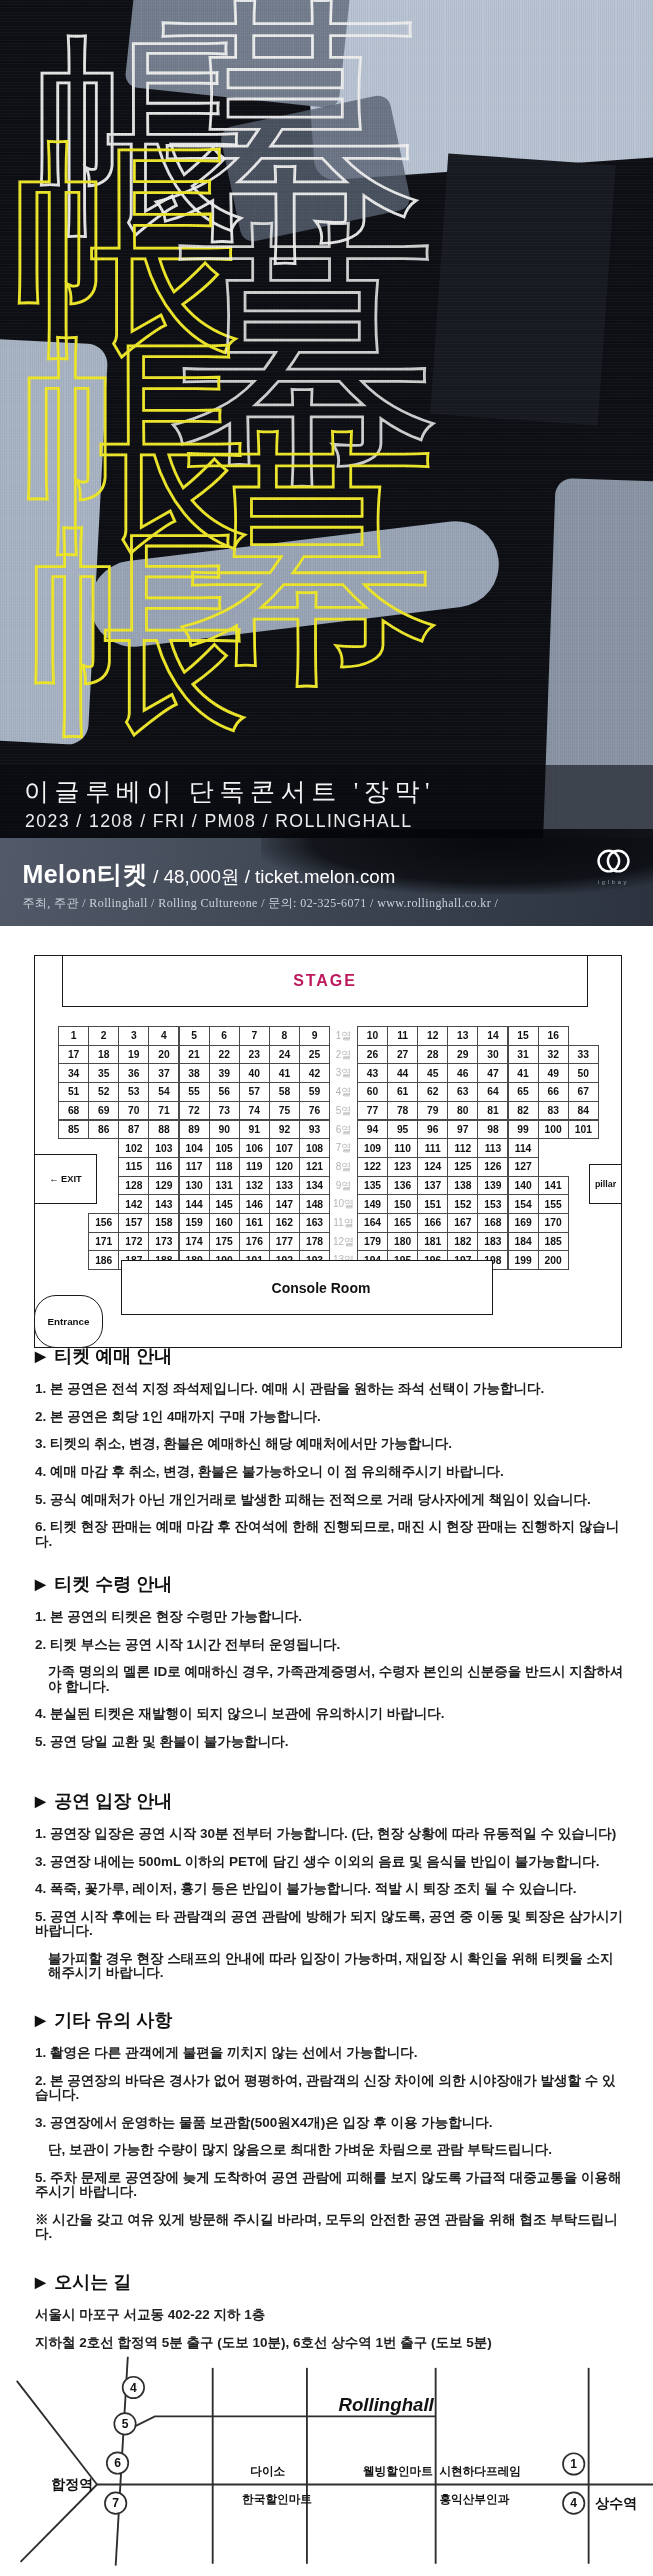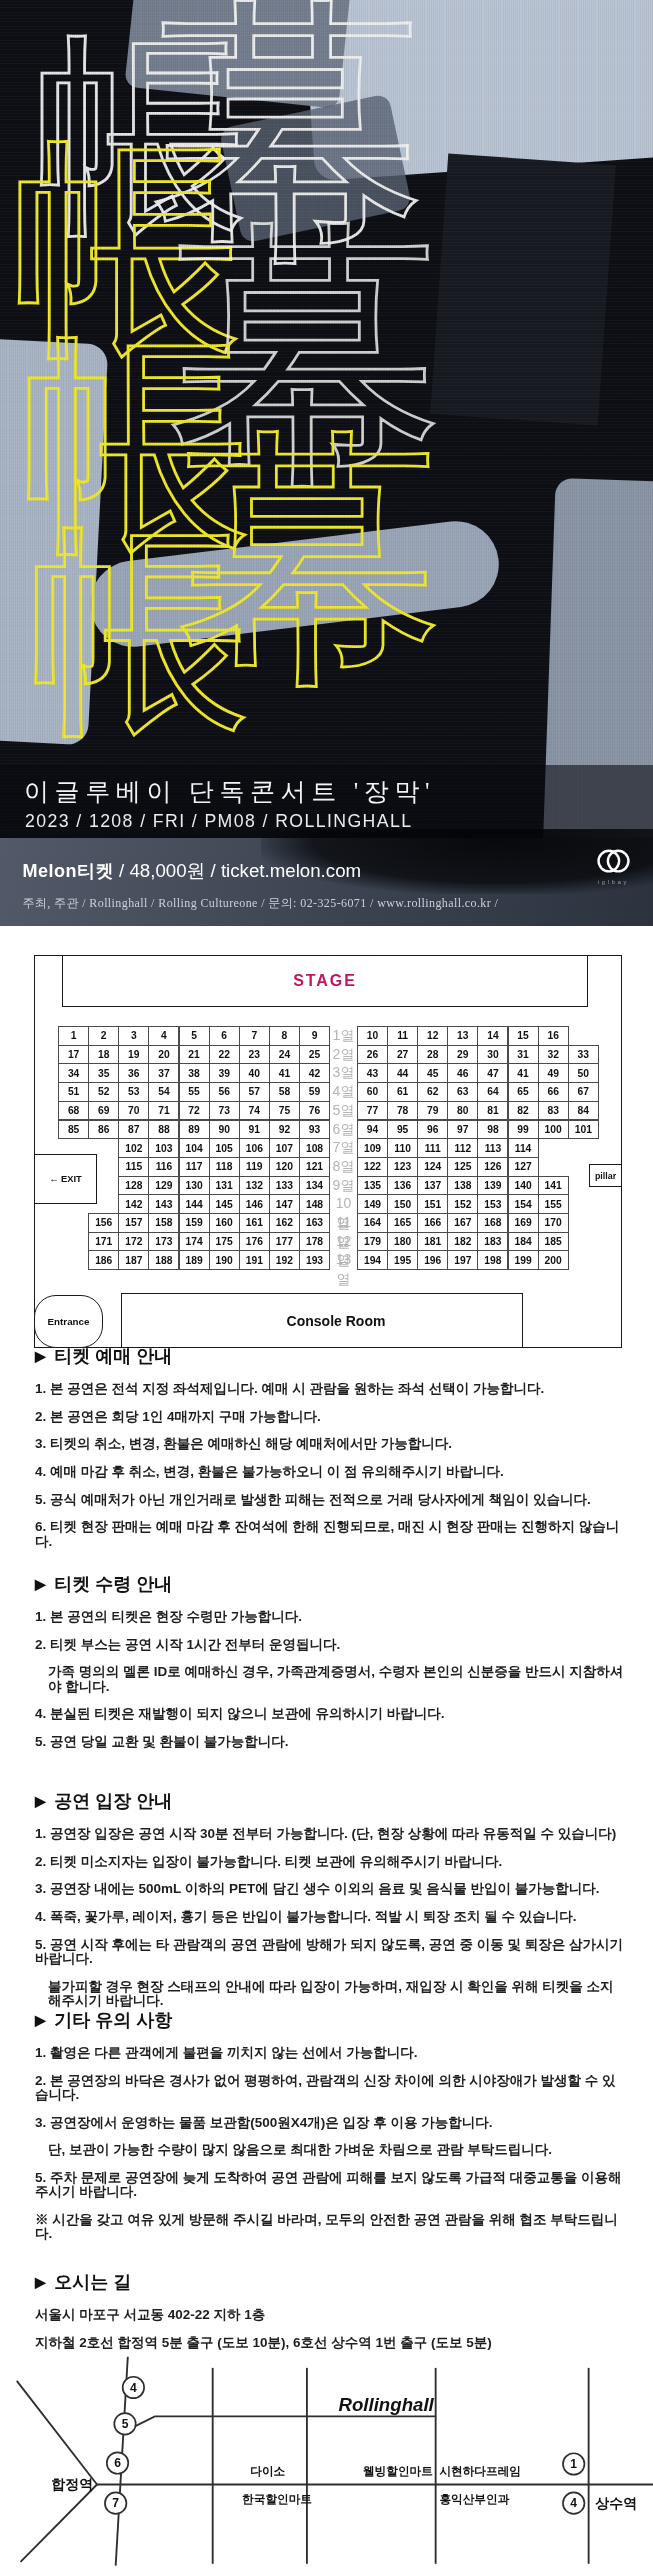--- a/index.html
+++ b/index.html
@@ -25,48 +25,48 @@
   .title-band { position:absolute; left:0; top:765px; width:653px; height:75px; background:rgba(8,10,15,.58); }
   .event-title { position:absolute; left:24px; top:10.3px; font-family:"Liberation Serif", serif;
     font-size:25px; letter-spacing:5.6px; color:#f3f3f3; white-space:nowrap; }
   .event-subtitle { position:absolute; left:25px; top:46px; font-size:17.7px; letter-spacing:1.4px; color:#ececec; white-space:nowrap; }
 
   .melon-bar { position:absolute; left:0; top:838px; width:653px; height:88px;
     background:linear-gradient(100deg,#525a69 0%,#3b4350 55%,#2c333f 100%); }
   .melon-blob { position:absolute; left:261px; top:-9.3px; width:392px; height:65px;
     background:radial-gradient(ellipse at 60% 20%, rgba(4,5,8,.92) 0%, rgba(4,5,8,.75) 55%, transparent 75%); }
   .melon-line { position:absolute; left:22.4px; top:19.6px; color:#ffffff; font-size:18.7px; white-space:nowrap; }
-  .melon-line b { font-size:18px; letter-spacing:0.5px; }
+  .melon-line b { font-size:25px; letter-spacing:0.5px; }
   .credits-line { position:absolute; left:22.4px; top:57px; font-family:"Liberation Serif", serif;
     font-size:12px; letter-spacing:0.4px; color:#ccd2d9; white-space:nowrap; }
   .artist-logo { position:absolute; right:15px; top:9.3px; width:49px; text-align:center; }
   .artist-logo svg { display:block; margin:0 auto; }
   .logo-caption { font-size:5.6px; letter-spacing:2.8px; color:#9aa2ad; margin-top:1.9px; }
 
   
   .chart-outer { position:absolute; left:34px; top:955px; width:588px; height:393px; border:1.9px solid #1a1a1a; background:#fff; }
   .stage-box { position:absolute; left:62px; top:955px; width:526px; height:52px; border:1.9px solid #1a1a1a;
     background:#fff; display:flex; align-items:center; justify-content:center;
     font-weight:bold; font-size:16px; letter-spacing:1.9px; color:#be185d; }
   .seat-grid { position:absolute; left:34px; top:1026px; width:588px; }
   .seat-row { position:relative; height:19.6px; }
   .seat-row + .seat-row { margin-top:-0.9px;border-radius:6px; }
   .sl { position:absolute; left:25px; top:0; width:271px; height:19.6px; display:flex; justify-content:flex-end; }
   .sr { position:absolute; left:323px; top:0; height:19.6px; display:flex; }
   .row-label { position:absolute; left:296px; top:0; width:27px; height:19.6px; line-height:19.6px;
-    text-align:center; font-size:14px; color:#b5b5b5; }
+    text-align:center; font-size:10px; color:#b5b5b5; }
   .seat { width:31px; height:19.6px; border:0.9px solid #4a4a4a; background:#fff; flex:0 0 31px;
     display:flex; align-items:center; justify-content:center; font-size:10.3px; font-weight:bold; color:#111; }
   .seat + .seat { margin-left:-0.9px; }
   .mini-box { position:absolute; border:1.9px solid #1a1a1a; background:#fff; display:flex;
     align-items:center; justify-content:center; font-weight:bold; color:#111; }
   .exit-box { left:34px; top:1154px; width:63px; height:50px; font-size:9.3px; }
-  .pillar-box { left:589px; top:1164px; width:33px; height:23px; font-size:8.9px; }
+  .pillar-box { left:589px; top:1164px; width:33px; height:40px; font-size:8.9px; }
   .entrance-box { left:34px; top:1295px; width:69px; height:53px; font-size:9.8px;border-radius:22px; }
-  .console-box { left:121px; top:1293px; width:402px; height:55px; font-size:14px;padding-left:28px; }
+  .console-box { left:121px; top:1260px; width:372px; height:55px; font-size:14px;padding-left:28px; }
 
   
   .section { position:absolute; left:35px; width:590px; color:#1c1c1c; }
   .section h3 { font-size:18px; font-weight:bold; color:#111; margin:0 0 14px; display:flex; align-items:center; }
   .section h3 .tri { font-size:14px; margin-right:8.4px; color:#111; }
   .line { font-size:13.5px; font-weight:bold; line-height:1.05; margin:0 0 13.5px; color:#1e1e1e; }
   .indent { padding-left:13px; }
   .note { }
 
   
@@ -445,21 +445,20 @@
         <p class="line indent">가족 명의의 멜론 ID로 예매하신 경우, 가족관계증명서, 수령자 본인의 신분증을 반드시 지참하셔야 합니다.</p>
         <p class="line">4. 분실된 티켓은 재발행이 되지 않으니 보관에 유의하시기 바랍니다.</p>
         <p class="line">5. 공연 당일 교환 및 환불이 불가능합니다.</p>
       </div>
       <div class="section" style="top: 1789px;">
         <h3>
           <span class="tri">▶</span>
           <span>공연 입장 안내</span>
         </h3>
         <p class="line">1. 공연장 입장은 공연 시작 30분 전부터 가능합니다. (단, 현장 상황에 따라 유동적일 수 있습니다)</p>
-        <p class="line">2. 티켓 미소지자는 입장이 불가능합니다. 티켓 보관에 유의해주시기 바랍니다.</p>
         <p class="line">3. 공연장 내에는 500mL 이하의 PET에 담긴 생수 이외의 음료 및 음식물 반입이 불가능합니다.</p>
         <p class="line">4. 폭죽, 꽃가루, 레이저, 흉기 등은 반입이 불가능합니다. 적발 시 퇴장 조치 될 수 있습니다.</p>
         <p class="line">5. 공연 시작 후에는 타 관람객의 공연 관람에 방해가 되지 않도록, 공연 중 이동 및 퇴장은 삼가시기 바랍니다.</p>
         <p class="line indent">불가피할 경우 현장 스태프의 안내에 따라 입장이 가능하며, 재입장 시 확인을 위해 티켓을 소지해주시기 바랍니다.</p>
       </div>
       <div class="section" style="top: 2008px;">
         <h3>
           <span class="tri">▶</span>
           <span>기타 유의 사항</span>
         </h3>

